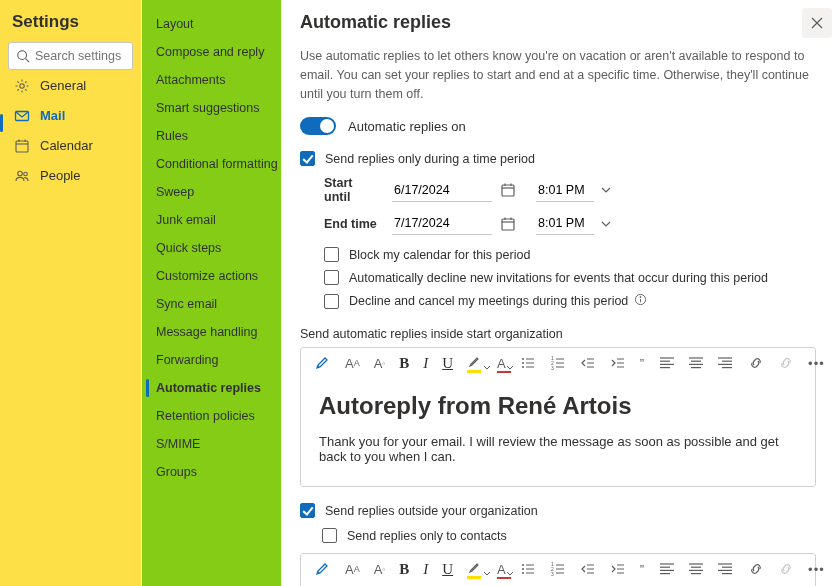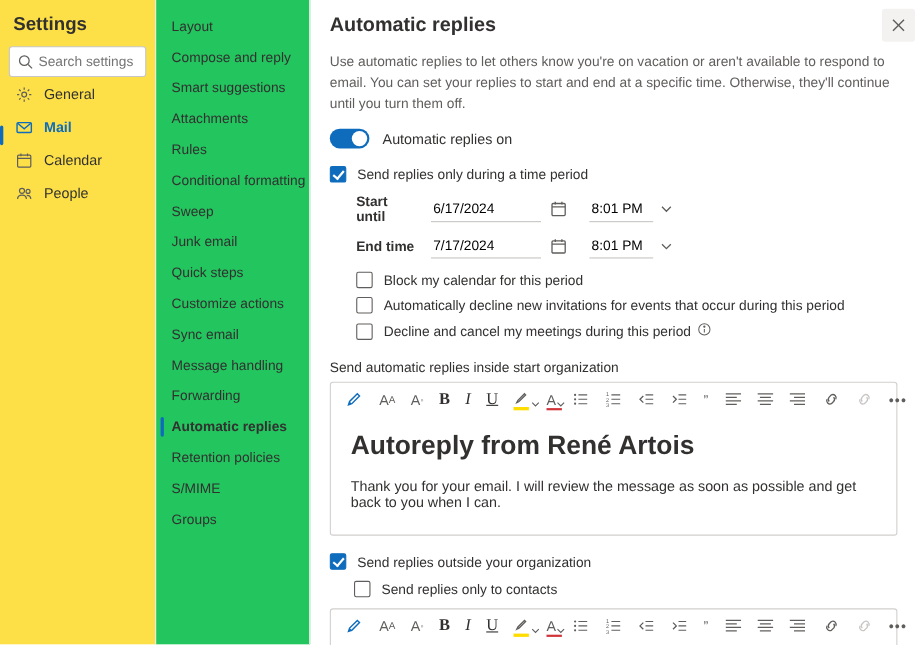--- a/index.html
+++ b/index.html
@@ -12,21 +12,21 @@
   .search-wrap { position: relative; margin-bottom: 8px; }
   .search-wrap svg { position: absolute; left: 8px; top: 7px; }
   .search-input { width: 100%; height: 28px; padding: 0 8px 0 26px; border: 1px solid #c8c6c4; border-radius: 3px; font-size: 12.5px; color: #605e5c; background: #fff; }
   .nav1 { list-style: none; }
   .nav1 li { display: flex; align-items: flex-start; height: 30px; padding: 0 6px; border-radius: 3px; cursor: pointer; font-size: 13px; }
   .nav1 li.active { background: transparent; color: #0f6cbd; font-weight: 600; position: relative; }
   .nav1 li.active::before { content: ""; position: absolute; left: -8px; top: 6px; bottom: 6px; width: 3px; background: #0f6cbd; border-radius: 2px; }
   .nav1 li svg { margin-right: 10px; flex: 0 0 auto; }
 
   
-  .col2 { width: 140px; background: #22c55e; border-right: 1px solid #edebe9; padding: 10px 4px; overflow-y: auto; }
+  .col2 { width: 140px; background: #84cc16; border-right: 1px solid #edebe9; padding: 10px 4px; overflow-y: auto; }
   .nav2 { list-style: none; }
   .nav2 li { height: 28px; display: flex; align-items: center; padding: 0 10px; font-size: 12.5px; color: #323130; cursor: pointer; white-space: nowrap; border-radius: 2px; }
   .nav2 li.active { font-weight: 600; position: relative; }
   .nav2 li.active::before { content: ""; position: absolute; left: 0; top: 5px; bottom: 5px; width: 3px; background: #0f6cbd; border-radius: 2px; }
 
   
   .col3 { flex: 1; position: relative; overflow-y: auto; padding: 12px 24px 20px 18px; }
   .close-btn { position: absolute; top: 8px; right: 8px; width: 30px; height: 30px; border-radius: 3px; background: #f3f2f1; display: flex; align-items: center; justify-content: center; cursor: pointer; }
   .page-title { font-size: 18px; font-weight: 600; margin-bottom: 14px; }
   .desc { font-size: 12.5px; color: #605e5c; line-height: 1.5; margin-bottom: 14px; max-width: 520px; }
@@ -117,22 +117,22 @@
             </svg></span>
           <span>People</span>
         </li>
       </ul>
   </div>
 
   <div class="col2">
     <ul class="nav2" id="nav2">
         <li>Layout</li>
         <li>Compose and reply</li>
+        <li>Attachments</li>
         <li>Smart suggestions</li>
-        <li>Attachments</li>
         <li>Rules</li>
         <li>Conditional formatting</li>
         <li>Sweep</li>
         <li>Junk email</li>
         <li>Quick steps</li>
         <li>Customize actions</li>
         <li>Sync email</li>
         <li>Message handling</li>
         <li>Forwarding</li>
         <li class="active">Automatic replies</li>

